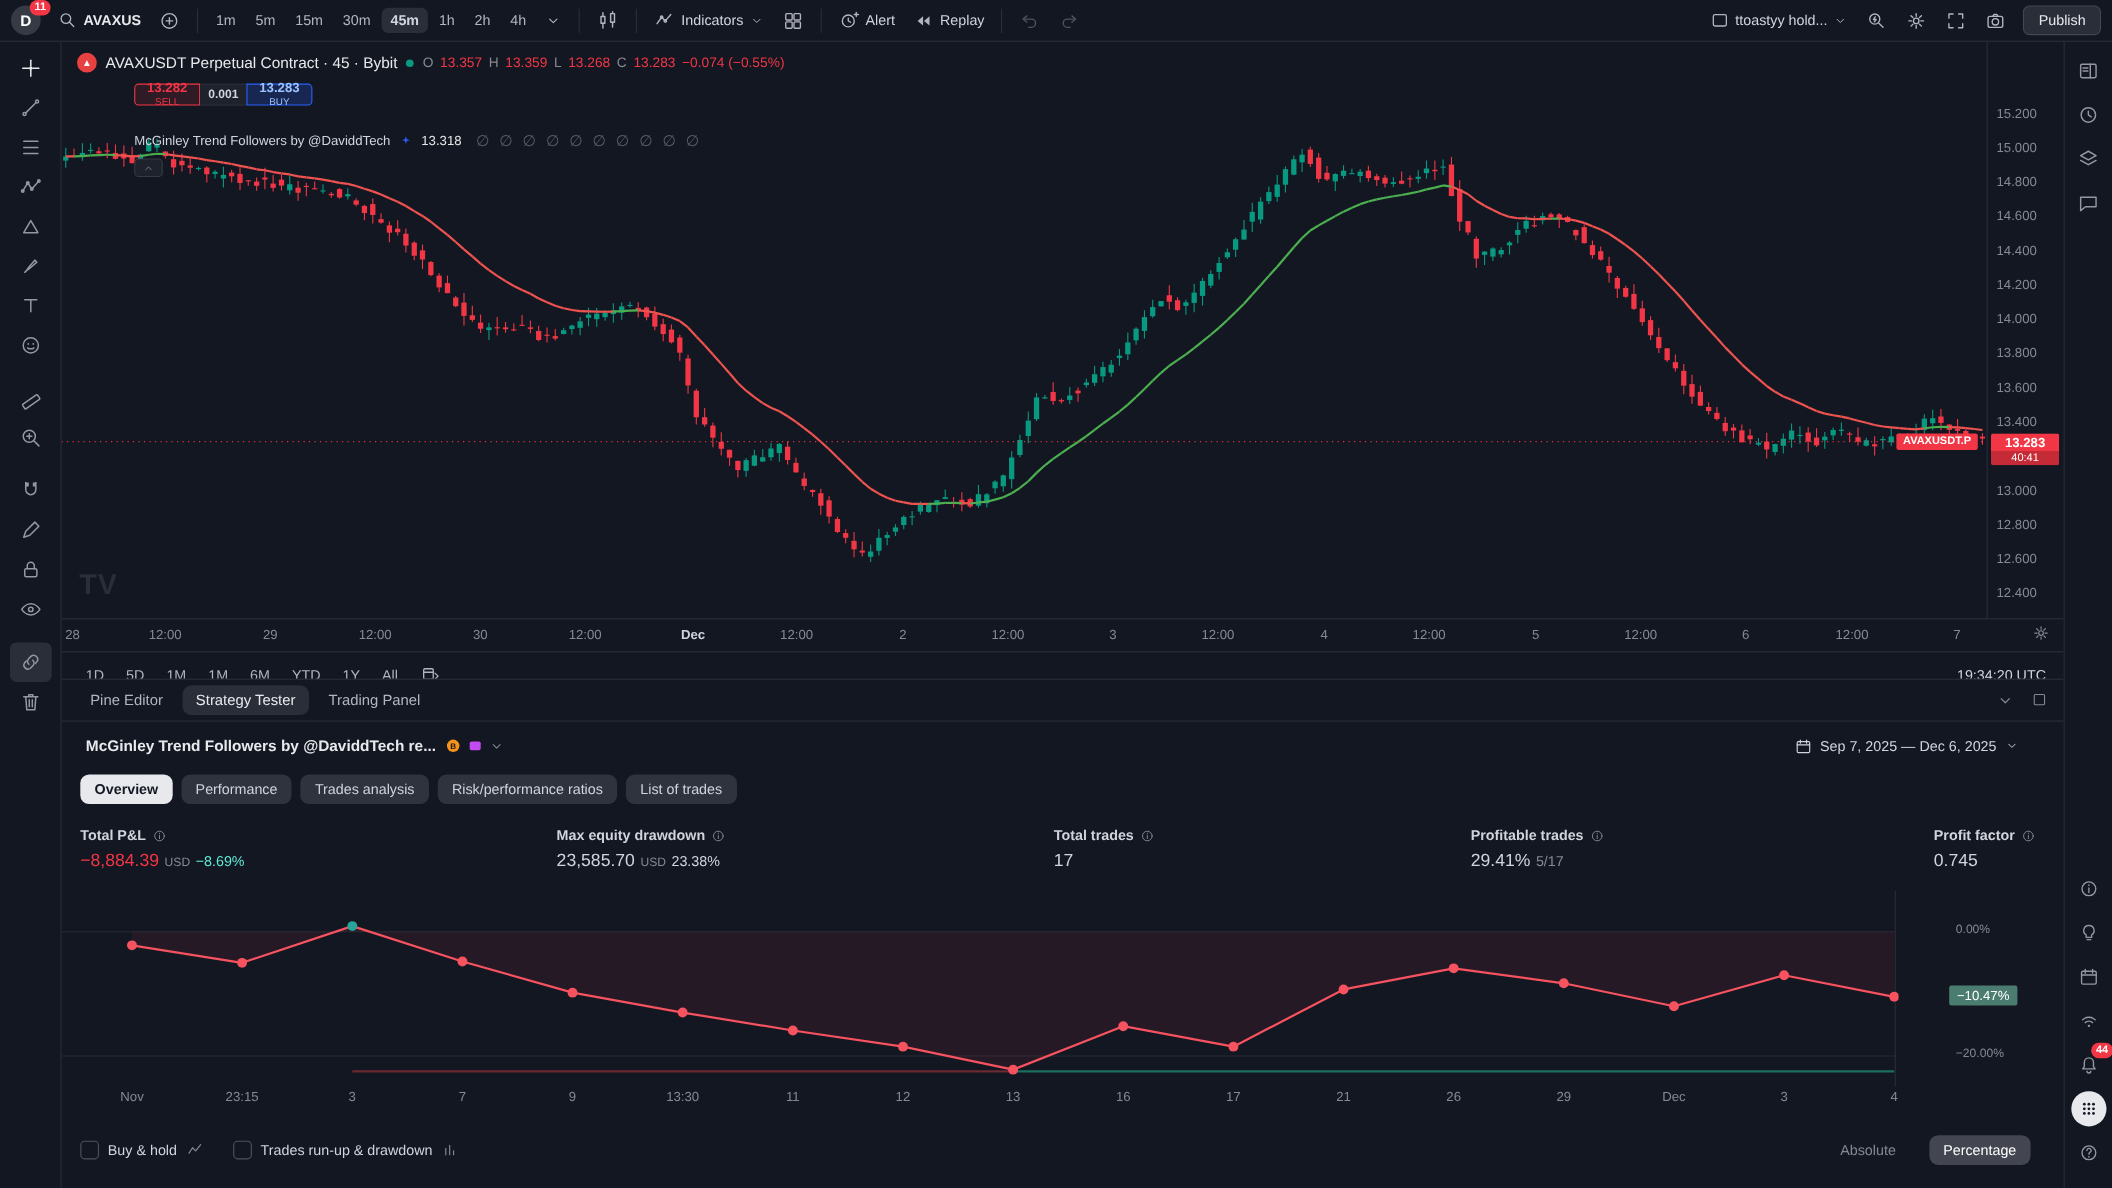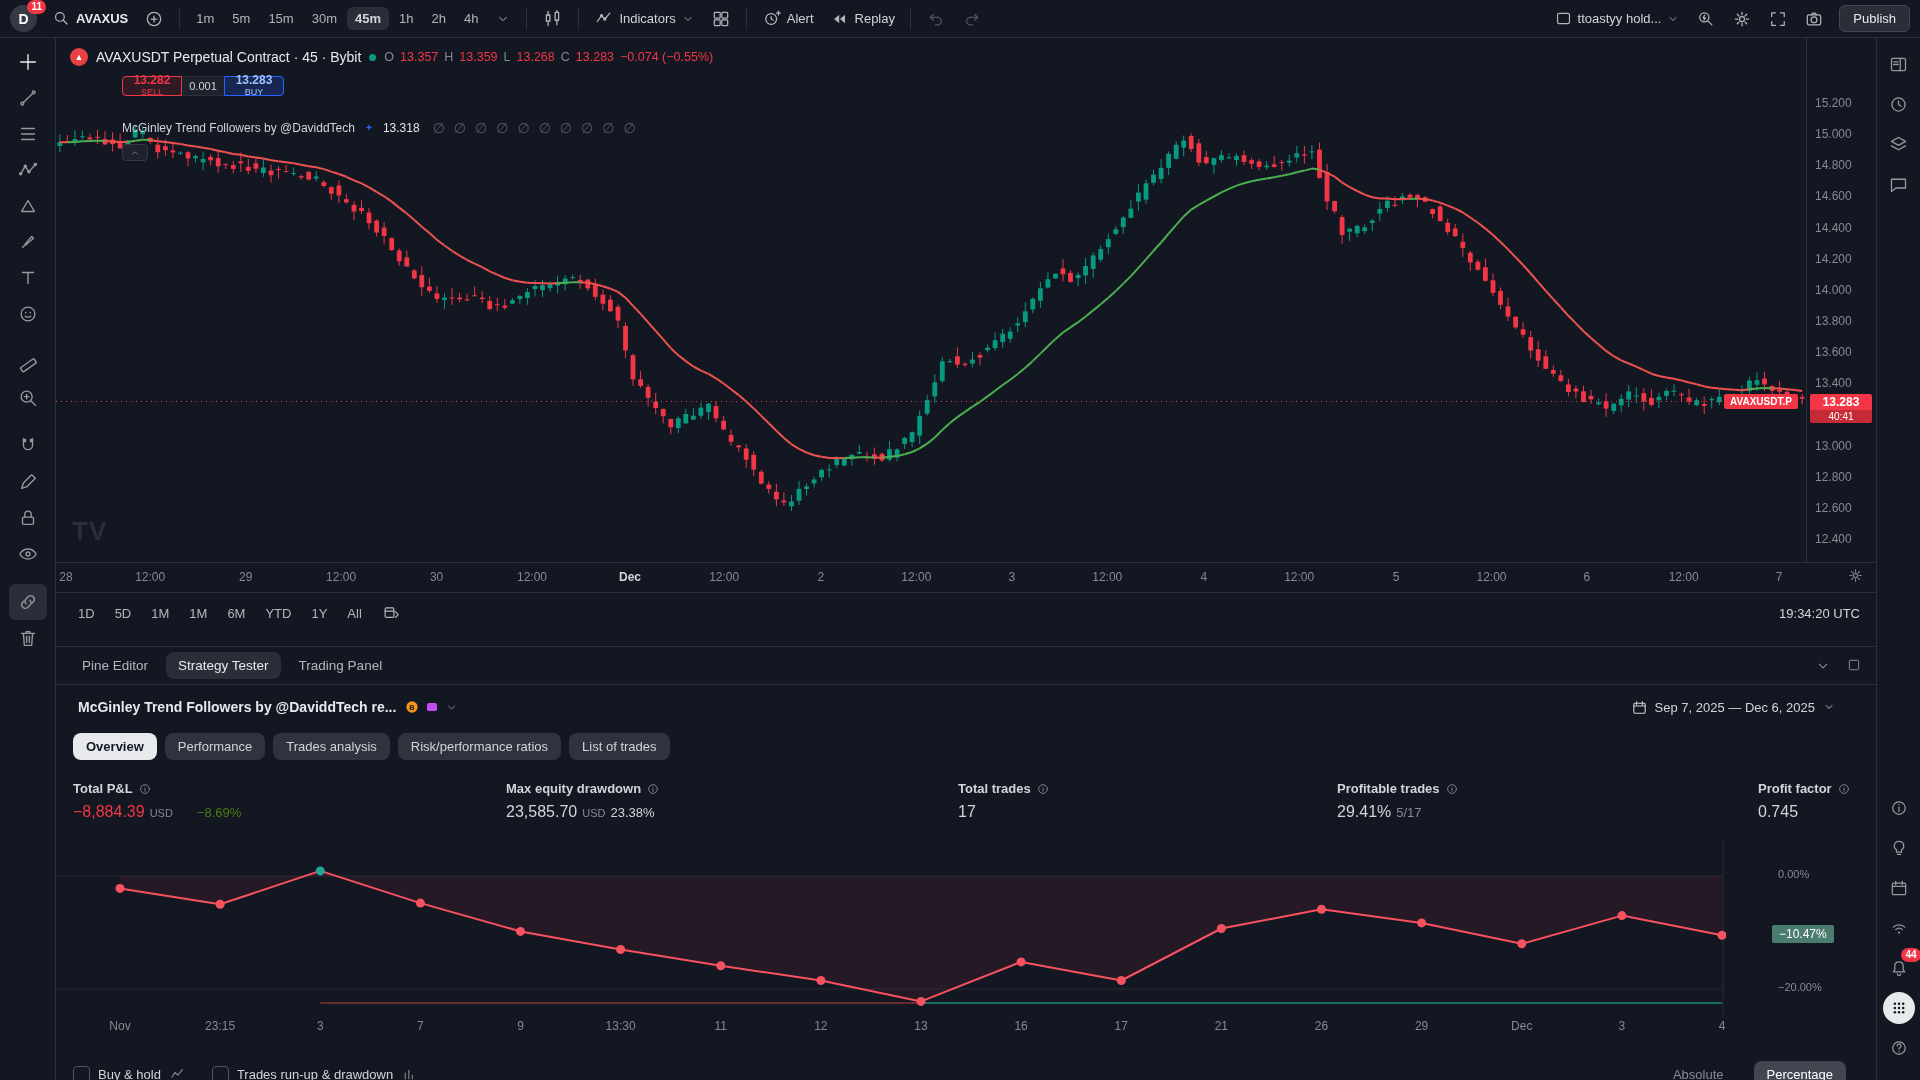--- a/index.html
+++ b/index.html
@@ -71,34 +71,34 @@
   .ohlc{display:flex;gap:6px;font-size:12.5px;align-items:center;}
   .ohlc .k{color:#868993;}
   .ohlc .v,.ohlc .chg{color:#f23645;}
 
   #order-box{position:absolute;left:66px;top:38px;z-index:5;display:flex;align-items:stretch;height:20px;}
   .ob-sell{width:60px;border:1px solid #f23645;background:rgba(242,54,69,.13);border-radius:4px 0 0 4px;
     display:flex;flex-direction:column;align-items:center;justify-content:center;color:#f23645;}
   .ob-sell .n,.ob-buy .n{font-size:12px;font-weight:bold;line-height:1.1;}
   .ob-sell .t,.ob-buy .t{font-size:9px;line-height:1.1;}
   .ob-mid{width:42px;background:#1e222d;border-top:1px solid #2a2e39;border-bottom:1px solid #2a2e39;
-    display:flex;align-items:center;justify-content:center;font-size:11px;color:#d1d4dc;}
+    display:flex;align-items:center;justify-content:center;font-size:11px;color:#d1d4dc;font-weight:bold;}
   .ob-buy{width:60px;border:1px solid #2962ff;background:rgba(41,98,255,.22);border-radius:0 4px 4px 0;
     display:flex;flex-direction:column;align-items:center;justify-content:center;color:#9cc2ff;}
 
   #indicator-row{position:absolute;left:66px;top:82px;z-index:5;display:flex;align-items:center;gap:7px;font-size:12px;}
   #indicator-row .ind-name{color:#d1d4dc;}
   #indicator-row .ind-val{color:#e5e5e5;font-weight:normal;}
   #ind-slots{display:flex;gap:9px;color:#565b66;font-size:14px;margin-left:6px;}
   #collapse-btn{position:absolute;left:66px;top:106px;z-index:5;width:26px;height:17px;background:#1e222d;
     border:1px solid #363a45;border-radius:4px;display:flex;align-items:center;justify-content:center;color:#868993;}
   #watermark{position:absolute;left:16px;top:478px;z-index:1;color:#2a2e39;font-size:26px;font-weight:bold;letter-spacing:1px;}
 
   
-  #bottom-panel{position:absolute;top:646px;left:56px;width:1820px;bottom:0;background:#131722;border-top:1px solid #2a2e39;z-index:10;}
+  #bottom-panel{position:absolute;top:617px;left:56px;width:1820px;bottom:0;background:#131722;border-top:1px solid #2a2e39;z-index:10;}
   .bp-tabs{position:absolute;top:0;left:0;right:0;height:38px;border-bottom:1px solid #2a2e39;
     display:flex;align-items:center;padding:0 14px;gap:6px;}
   .bp-tab{padding:6px 12px;border-radius:8px;color:#b2b5be;font-size:13.5px;}
   .bp-tab.active{background:#2a2e39;color:#e8e9ed;}
   .bp-tab-icons{margin-left:auto;display:flex;gap:14px;color:#868993;}
   .bp-title-row{position:absolute;top:38px;left:0;right:0;height:44px;display:flex;align-items:center;padding:0 40px 0 22px;}
   #strategy-title{font-weight:bold;font-size:14px;color:#e8e9ed;}
   .title-badges{display:flex;align-items:center;gap:4px;margin-left:8px;color:#868993;}
   .date-range{margin-left:auto;display:flex;align-items:center;gap:7px;color:#d1d4dc;font-size:13px;}
   .bp-subtabs{position:absolute;top:86px;left:17px;display:flex;gap:8px;}
@@ -1398,21 +1398,21 @@
             <svg class="i" width="14" height="14" viewBox="0 0 24 24" data-interactable="false">
               <circle cx="12" cy="12" r="7.5"></circle>
               <line x1="12" y1="11" x2="12" y2="16"></line>
               <circle cx="12" cy="8" r="0.9" fill="currentColor" stroke="none"></circle>
             </svg>
           </span>
         </div>
         <div class="m-value" data-interactable="false">
           <span data-interactable="false" style="color: rgb(242, 54, 69);">−8,884.39</span>
           <span class="m-unit" data-interactable="false">USD</span>
-          <span class="m-sub" data-interactable="false" style="color: #4d7c0f; margin-left: 19px;">−8.69%</span>
+          <span class="m-sub" data-interactable="false" style="color: #5eead4;">−8.69%</span>
         </div>
       </div>
       <div class="metric" data-interactable="false" style="left: 450px;">
         <div class="m-label" data-interactable="false">
           <span data-interactable="false">Max equity drawdown</span>
           <span data-interactable="true" style="display: inline-flex;">
             <svg class="i" width="14" height="14" viewBox="0 0 24 24" data-interactable="false">
               <circle cx="12" cy="12" r="7.5"></circle>
               <line x1="12" y1="11" x2="12" y2="16"></line>
               <circle cx="12" cy="8" r="0.9" fill="currentColor" stroke="none"></circle>

